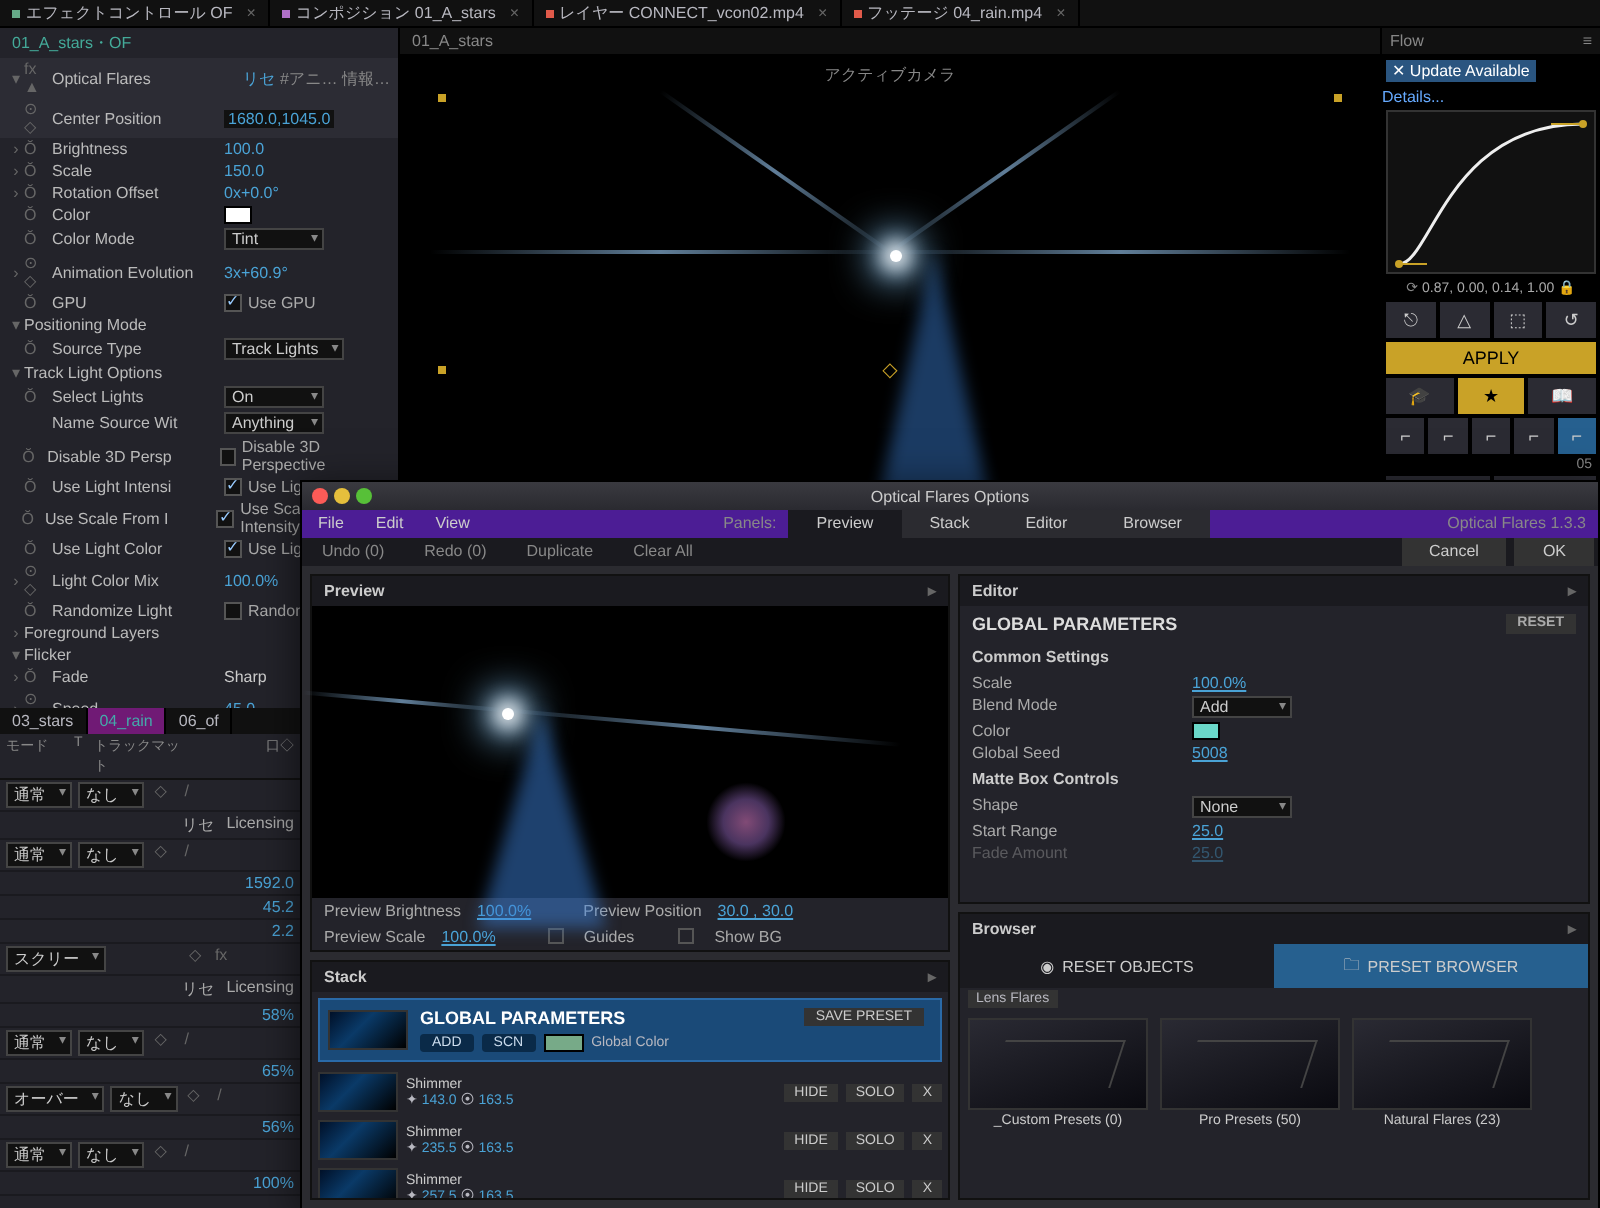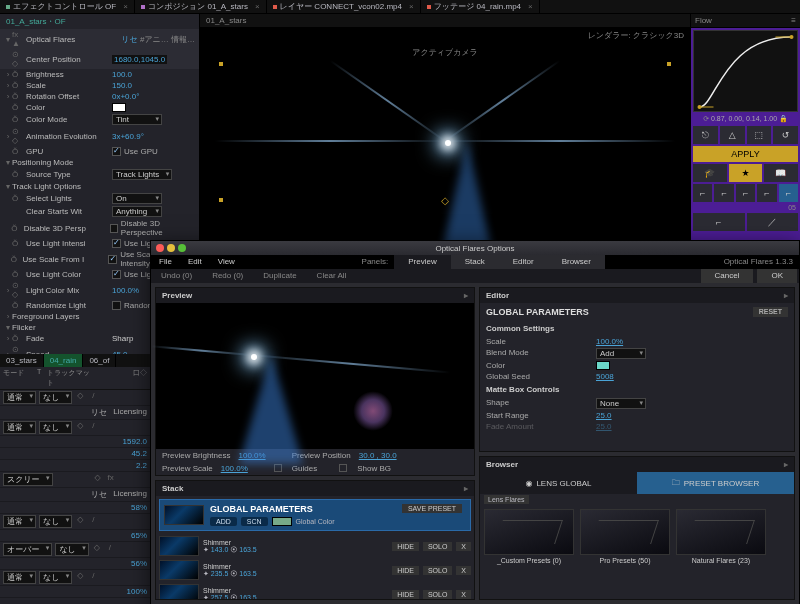--- a/index.html
+++ b/index.html
@@ -4,22 +4,22 @@
 <style>
   * { box-sizing: border-box; margin: 0; padding: 0; font-family: "Helvetica Neue", Arial, sans-serif; }
   body { background: #1a1a1f; color: #b8b8c0; font-size: 9px; width: 800px; height: 604px; overflow: hidden; position: relative; }
   
   
   .top-tabs { display:flex; height:14px; background:#111; border-bottom:1px solid #000; font-size:8px; }
   .top-tabs .tab { padding:2px 6px; border-right:1px solid #000; display:flex; align-items:center; gap:3px; }
   .top-tabs .dot { width:4px;height:4px;display:inline-block; }
   .top-tabs .close { margin-left:4px; color:#666; }
   .left-panel   { position:absolute; left:0; top:14px; width:200px; height:340px; background:#23232a; border-right:1px solid #000; overflow:hidden; }
-  .center-panel { position:absolute; left:200px; top:14px; width:490px; height:340px; background:#000000; }
-  .right-panel  { position:absolute; left:690px; top:14px; width:110px; height:340px; background:#4c1d95; border-left:1px solid #000; }
+  .center-panel { position:absolute; left:200px; top:14px; width:490px; height:340px; background:#ffffff; }
+  .right-panel  { position:absolute; left:690px; top:14px; width:110px; height:340px; background:#000000; border-left:1px solid #000; }
   .bottom-left  { position:absolute; left:0; top:354px; width:150px; height:250px; background:#23232a; }
   
   .panel-tab { background:#111; font-size:8px; padding:2px 6px; border-bottom:1px solid #000; color:#888; display:flex; gap:8px; }
   .crumb     { font-size:8px; padding:2px 6px; color:#4a9; }
   
   .prop-row { display:flex; align-items:center; padding:1px 4px; font-size:8px; color:#bbb; }
   .prop-row .tw { width:8px; text-align:center; color:#666; }
   .prop-row .fxk{ width:14px; color:#666; }
   .prop-row .nm { flex:0 0 86px; overflow:hidden; white-space:nowrap; }
   .prop-row .val{ color:#4aa3d6; }
@@ -49,35 +49,35 @@
   .apply{background:#c9a227;color:#000;text-align:center;font-size:9px;padding:3px;margin:2px;}
   .rt-row{display:flex;gap:2px;margin:2px;}
   .rt-btn{flex:1;background:#2b2b33;height:18px;display:flex;align-items:center;justify-content:center;font-size:9px;color:#ccc;}
   .rt-btn.sel{background:#c9a227;color:#000;}
   .rt-btn.blue{background:#26608f;}
   .rt-num{font-size:7px;text-align:right;padding:0 4px;color:#888;}
   
   
   .bl-tabs{display:flex;background:#111;font-size:8px;}
   .bl-tabs span{padding:2px 6px;border-right:1px solid #000;}
-  .bl-tabs .act{background:#14532d;color:#4aa;}
+  .bl-tabs .act{background:#701a75;color:#4aa;}
   .trk-head{display:flex;font-size:7px;color:#888;padding:1px 3px;border-bottom:1px solid #111;}
   .trk-row{display:flex;align-items:flex-start;font-size:8px;padding:1px 3px;gap:3px;border-bottom:1px solid #1a1a1f;}
   .trk-row .dd{min-width:30px;}
   .trk-row .ic{width:10px;text-align:center;color:#666;}
   .num{color:#4aa3d6;font-size:8px;}
   .label8{font-size:8px;color:#aaa;}
   
   
   .dialog { position:absolute; left:150px; top:240px; width:650px; height:365px; background:#2b2b30; border:1px solid #000; box-shadow:0 4px 20px rgba(0,0,0,.6); display:flex; flex-direction:column;}
   .dlg-title{height:14px;background:linear-gradient(#3a3a40,#2a2a30);display:flex;align-items:center;font-size:8px;color:#ccc;position:relative;}
   .traffic{display:flex;gap:3px;padding:0 5px;}
   .tdot{width:8px;height:8px;border-radius:50%;}
   .dlg-title .t{position:absolute;left:50%;transform:translateX(-50%);}
-  .dlg-menu{height:14px;background:#000000;display:flex;font-size:8px;color:#ccc;}
+  .dlg-menu{height:14px;background:#4c1d95;display:flex;font-size:8px;color:#ccc;}
   .dlg-menu .m{padding:2px 8px;}
   .dlg-menu .spacer{flex:1;}
   .dlg-menu .pl{padding:2px 6px;color:#888;}
   .dlg-menu .tabm{padding:2px 14px;background:#2b2b30;}
   .dlg-menu .tabm.act{background:#1a1a1f;}
   .dlg-menu .ver{padding:2px 6px;color:#888;}
   .dlg-tool{height:14px;background:#1a1a1f;display:flex;font-size:8px;color:#888;}
   .dlg-tool span{padding:2px 10px;}
   .dlg-tool .sp{flex:1;}
   .dlg-tool .btn{background:#333;padding:2px 14px;margin:0 2px;color:#ccc;}
@@ -239,21 +239,21 @@
     </div>
   <div class="prop-row">
       <span class="tw"></span>
       <span class="fxk">Ŏ</span>
       <span class="nm">Select Lights</span>
       <span class="dd">On</span>
     </div>
   <div class="prop-row">
       <span class="tw"></span>
       <span class="fxk"></span>
-      <span class="nm">Clear Starts Wit</span>
+      <span class="nm">Name Source Wit</span>
       <span class="dd">Anything</span>
     </div>
   <div class="prop-row">
       <span class="tw"></span>
       <span class="fxk">Ŏ</span>
       <span class="nm">Disable 3D Persp</span>
       <span class="chk"></span>
       <span class="label8">Disable 3D Perspective</span>
     </div>
   <div class="prop-row">
@@ -309,24 +309,20 @@
       <span class="fxk">⊙ ◇</span>
       <span class="nm">Speed</span>
       <span class="val">45.0</span>
     </div>
 
 </div>
 
 <div class="center-panel">
   <div class="panel-tab">
       <span>01_A_stars</span>
-    </div>
-  <div class="view-head">
-      <span></span>
-      <span>レンダラー:  クラシック3D</span>
     </div>
   <div class="viewer">
     <div class="camera-label">アクティブカメラ</div>
     <div class="flare-bg">
       <div class="flare" style="inset:0">
         <div class="core" style="left:50%;top:28%"></div>
         <div class="ray" style="left:50%;top:28%;width:230px;transform:rotate(0deg)"></div>
         <div class="ray" style="left:50%;top:28%;width:230px;transform:rotate(180deg)"></div>
         <div class="ray" style="left:50%;top:28%;width:140px;transform:rotate(-35deg)"></div>
         <div class="ray" style="left:50%;top:28%;width:140px;transform:rotate(215deg)"></div>
@@ -336,20 +332,21 @@
     <div class="hdl tl"></div>
       <div class="hdl tr"></div>
       <div class="hdl bl"></div>
       <div class="hdl ml"></div>
     <div class="anchor">◇</div>
   </div>
 </div>
 
 <div class="right-panel">
   <div class="flow-head"><span>Flow</span> <span style="float:right">≡</span></div>
+  <div><span class="upd-btn">✕ Update Available</span><span style="font-size:8px;color:#6af">Details...</span></div>
   <div class="curve">
     <svg viewBox="0 0 100 80">
         <path d="M4 76 C 20 76 28 6 96 6" stroke="#eee" stroke-width="1.5" fill="none"></path>
         <line x1="4" y1="76" x2="18" y2="76" stroke="#c9a227"></line>
         <line x1="96" y1="6" x2="80" y2="6" stroke="#c9a227"></line>
         <circle cx="4" cy="76" r="2" fill="#c9a227"></circle>
         <circle cx="96" cy="6" r="2" fill="#c9a227"></circle>
       </svg>
   </div>
   <div class="curve-vals"><span style="color:#888">⟳ </span><span>0.87, 0.00, 0.14, 1.00</span><span style="color:#888"> 🔒</span></div>
@@ -612,21 +609,21 @@
       </div>
 
       <div class="subpanel browser-pane">
         <div class="sub-h">
             <span>Browser</span>
             <span class="menu">▸</span>
           </div>
         <div class="br-tabs">
           <div class="br-tab">
               <span>◉</span>
-              <span>LENS GLOBAL</span>
+              <span>RESET OBJECTS</span>
             </div>
           <div class="br-tab act">
               <span>🗀</span>
               <span>PRESET BROWSER</span>
             </div>
         </div>
         <div class="crumb2"><span>Lens Flares</span></div>
         <div class="br-grid">
           <div class="br-item">
               <div class="br-thumb"></div>

